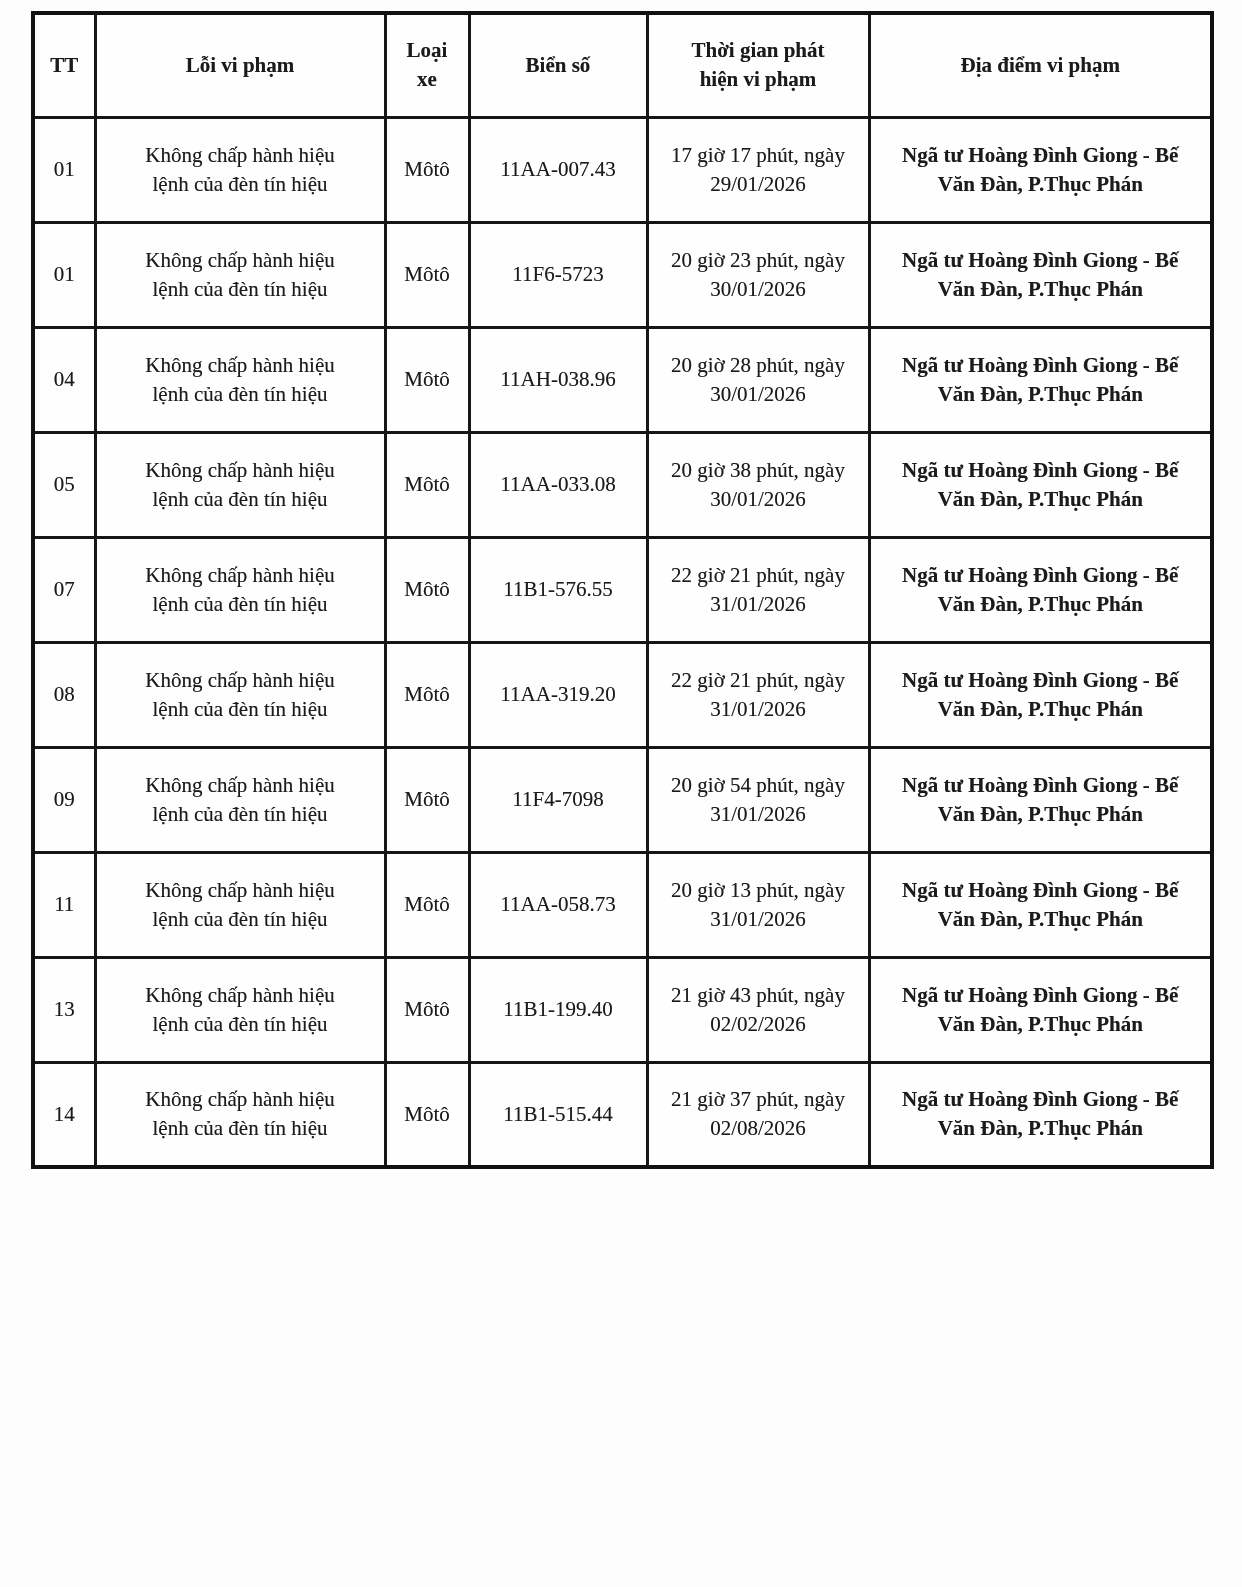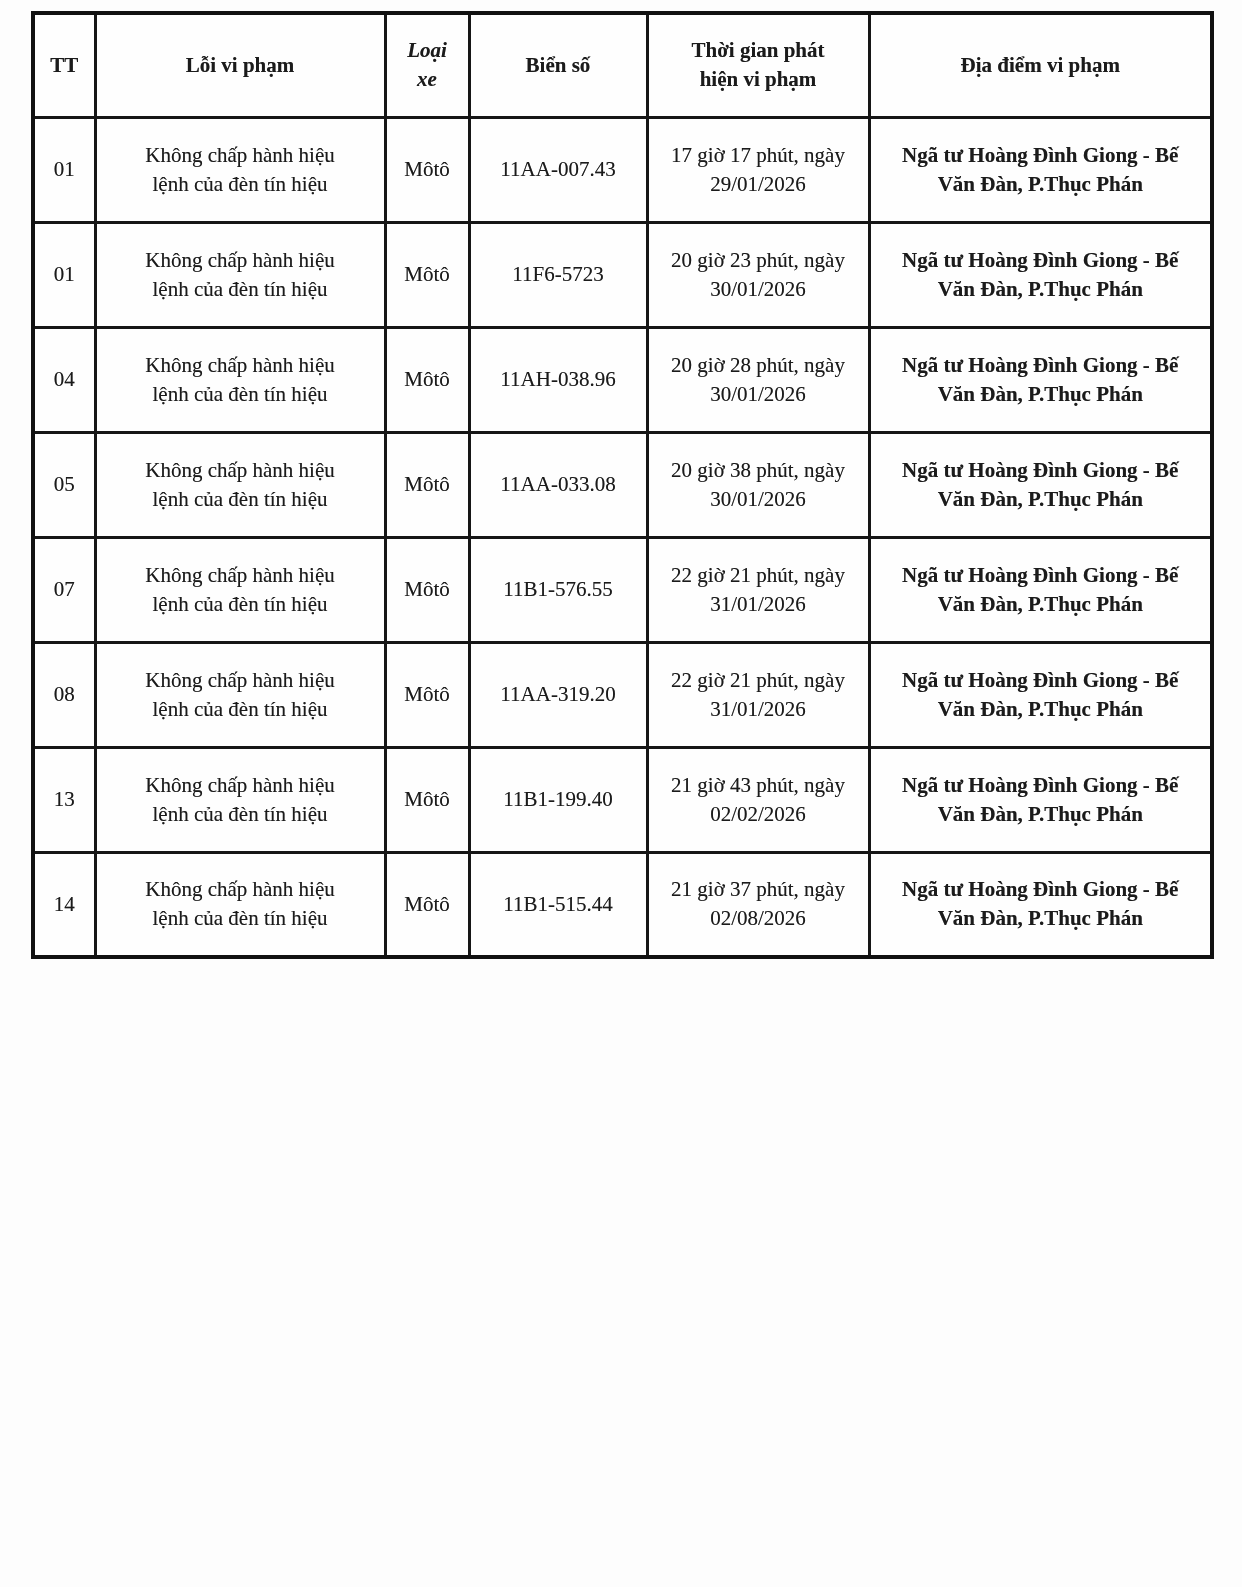--- a/index.html
+++ b/index.html
@@ -36,21 +36,21 @@
   .col-loi  { width: 290px; }
   .col-loai { width: 84px;  }
   .col-bien { width: 178px; }
   .col-time { width: 222px; }
   .col-dia  { width: 343px; }
   .wrap { margin: 0 auto; }
   .w-violation { max-width: 218px; }
   .w-time      { max-width: 176px; }
   .w-location  { max-width: 304px; font-weight: bold; }
   .w-h-time    { max-width: 170px; }
-  .w-h-loai    { max-width: 52px; font-style: italic;  }
+  .w-h-loai    { max-width: 52px;  }
 </style>
 </head>
 <body>
 
 <table class="doc-table">
   <colgroup>
     <col class="col-tt">
     <col class="col-loi">
     <col class="col-loai">
     <col class="col-bien">
@@ -165,22 +165,50 @@
     <td>Môtô</td>
     <td>11AA-319.20</td>
     <td>
       <div class="wrap w-time">22 giờ 21 phút, ngày 31/01/2026</div>
     </td>
     <td>
       <div class="wrap w-location">Ngã tư Hoàng Đình Giong - Bế Văn Đàn, P.Thục Phán</div>
     </td>
   </tr>
 
-
-
+  <tr>
+    <td>09</td>
+    <td>
+      <div class="wrap w-violation">Không chấp hành hiệu lệnh của đèn tín hiệu</div>
+    </td>
+    <td>Môtô</td>
+    <td>11F4-7098</td>
+    <td>
+      <div class="wrap w-time">20 giờ 54 phút, ngày 31/01/2026</div>
+    </td>
+    <td>
+      <div class="wrap w-location">Ngã tư Hoàng Đình Giong - Bế Văn Đàn, P.Thục Phán</div>
+    </td>
+  </tr>
+
+
+  <tr>
+    <td>11</td>
+    <td>
+      <div class="wrap w-violation">Không chấp hành hiệu lệnh của đèn tín hiệu</div>
+    </td>
+    <td>Môtô</td>
+    <td>11AA-058.73</td>
+    <td>
+      <div class="wrap w-time">20 giờ 13 phút, ngày 31/01/2026</div>
+    </td>
+    <td>
+      <div class="wrap w-location">Ngã tư Hoàng Đình Giong - Bế Văn Đàn, P.Thục Phán</div>
+    </td>
+  </tr>
 
 
   <tr>
     <td>13</td>
     <td>
       <div class="wrap w-violation">Không chấp hành hiệu lệnh của đèn tín hiệu</div>
     </td>
     <td>Môtô</td>
     <td>11B1-199.40</td>
     <td>

